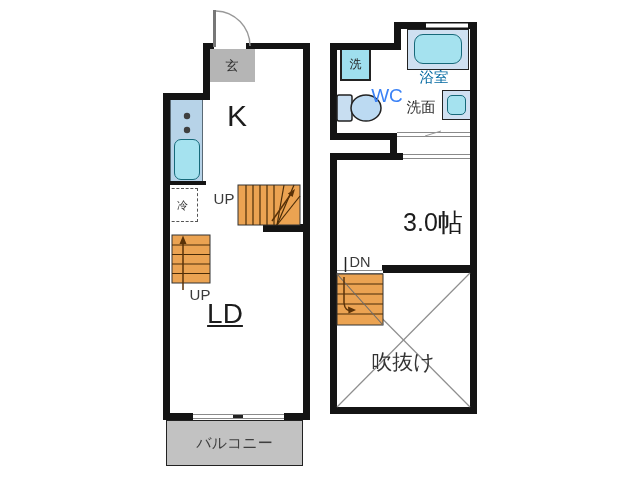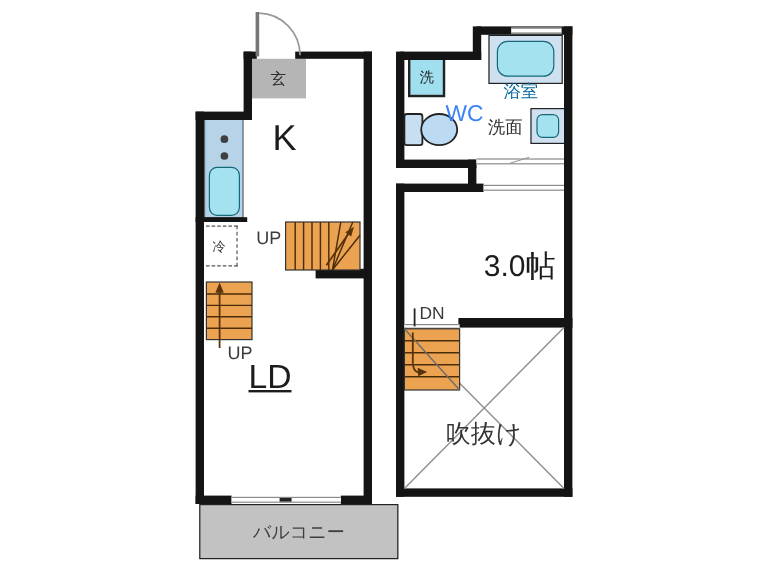--- a/index.html
+++ b/index.html
@@ -34,21 +34,21 @@
     <span class="small" style="font-size:13px;">玄</span>
   </div>
 
   <div class="fill" style="left:170px;top:99px;width:33px;height:83px;background:var(--counter);border:1px solid #5a6a75;"></div>
   <div class="fill" style="left:174px;top:139px;width:26px;height:41px;background:var(--cyan);border:1.5px solid #16697a;border-radius:7px;"></div>
 
   <div class="fill" style="left:167px;top:188px;width:31px;height:34px;border:1.5px dashed #555;background:#fff;">
     <span class="small" style="font-size:11px;color:#333;">冷</span>
   </div>
 
-  <div class="fill" style="left:166px;top:420px;width:166px;height:46px;background:var(--gray);border:1.5px solid #222;">
+  <div class="fill" style="left:166px;top:420px;width:137px;height:46px;background:var(--gray);border:1.5px solid #222;">
     <span style="font-size:15px;color:#3f3f3f;">バルコニー</span>
   </div>
 
   <div class="fill" style="left:340px;top:48px;width:31px;height:33px;background:#9fdfee;border:2px solid #222;">
     <span style="font-size:12px;color:#222;">洗</span>
   </div>
 
   <div class="fill" style="left:407px;top:29px;width:62px;height:41px;background:var(--pale);border:1.5px solid #222;"></div>
   <div class="fill" style="left:414px;top:34px;width:48px;height:30px;background:var(--cyan);border:1.5px solid #16697a;border-radius:9px;"></div>
 

